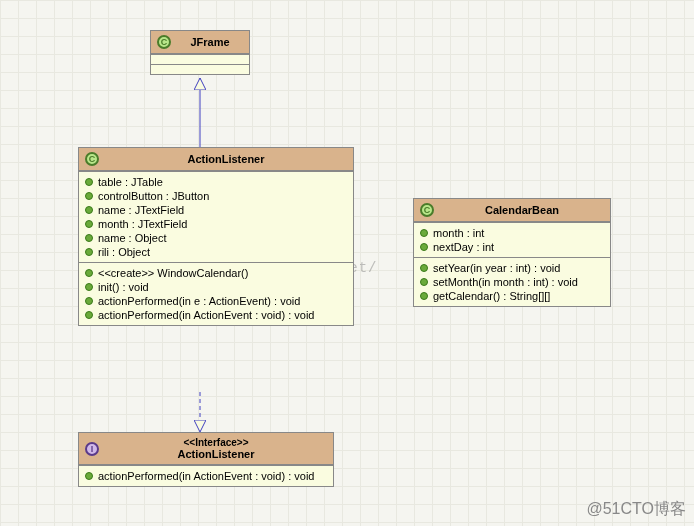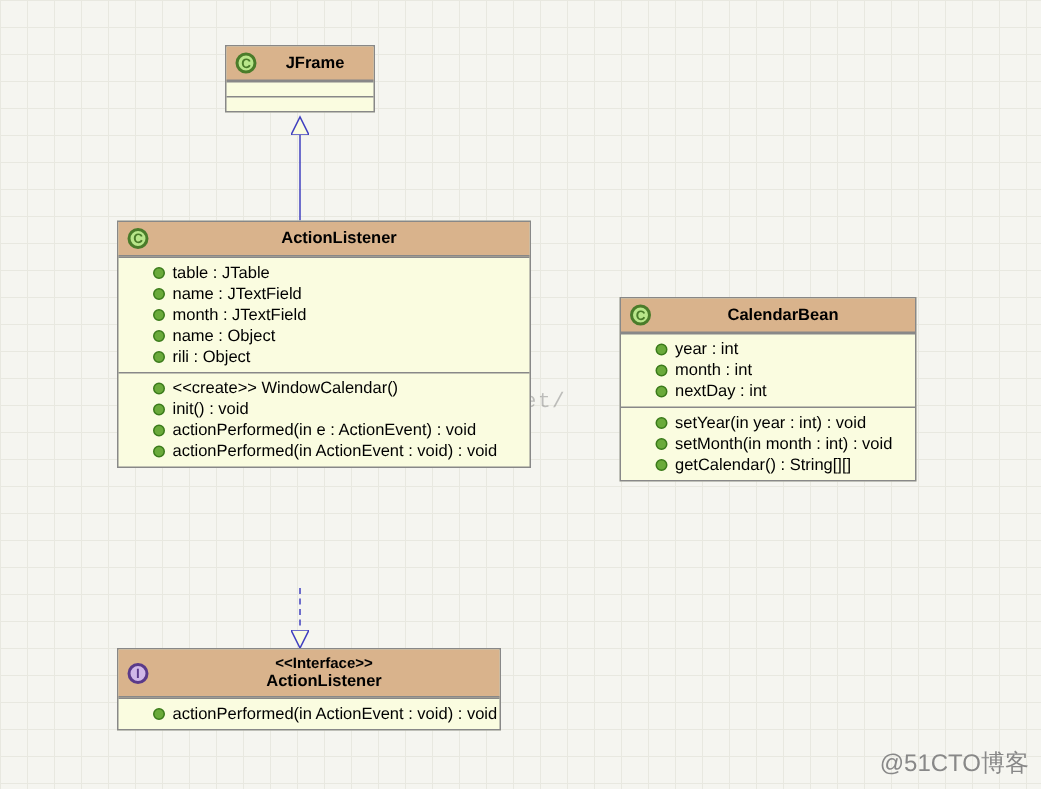--- a/index.html
+++ b/index.html
@@ -56,21 +56,21 @@
     color: #4a7c2a;
     flex-shrink: 0;
   }
   .class-header .icon.iface {
     border-color: #5a3a8a;
     background: #d0b8e8;
     color: #5a3a8a;
   }
   .section {
     border-top: 1px solid #888;
-    padding: 3px 23px;
+    padding: 3px 6px;
   }
   .section:first-of-type { border-top: none; }
   .row {
     display: flex;
     align-items: center;
     gap: 5px;
     padding: 1px 0;
     white-space: nowrap;
   }
   .vis {
@@ -140,20 +140,24 @@
         <span>ActionListener</span>
       </span>
   </div>
   <div class="section">
     <div class="row">
         <span class="vis"></span>
         <span>table : JTable</span>
       </div>
     <div class="row">
         <span class="vis"></span>
+        <span>controlButton : JButton</span>
+      </div>
+    <div class="row">
+        <span class="vis"></span>
         <span>name : JTextField</span>
       </div>
     <div class="row">
         <span class="vis"></span>
         <span>month : JTextField</span>
       </div>
     <div class="row">
         <span class="vis"></span>
         <span>name : Object</span>
       </div>
@@ -183,24 +187,20 @@
 </div>
 
 <div class="class-box" style="left:413px; top:198px; width:198px;">
   <div class="class-header has-icon">
     <span class="icon">C</span>
     <span class="title-wrap">
         <span>CalendarBean</span>
       </span>
   </div>
   <div class="section">
-    <div class="row">
-        <span class="vis"></span>
-        <span>year : int</span>
-      </div>
     <div class="row">
         <span class="vis"></span>
         <span>month : int</span>
       </div>
     <div class="row">
         <span class="vis"></span>
         <span>nextDay : int</span>
       </div>
   </div>
   <div class="section">

